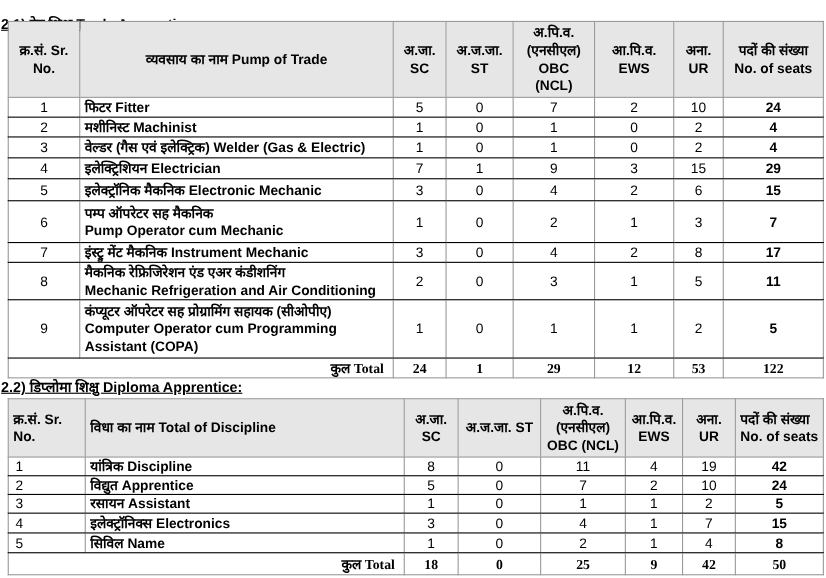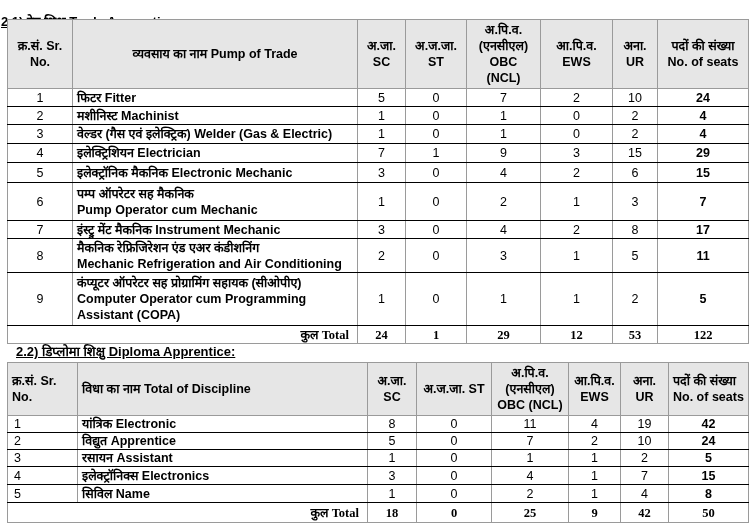--- a/index.html
+++ b/index.html
@@ -157,21 +157,21 @@
       <td>24</td>
       <td>1</td>
       <td>29</td>
       <td>12</td>
       <td>53</td>
       <td>122</td>
     </tr>
   </tbody>
 </table>
 
-<div class="heading" style="top:344px;padding-left:15px;">2.2) डिप्लोमा शिक्षु Diploma Apprentice:</div>
+<div class="heading" style="top:344px;">2.2) डिप्लोमा शिक्षु Diploma Apprentice:</div>
 
 <table id="t2">
   <colgroup>
     <col style="width:70px">
       <col style="width:290px">
       <col style="width:49px">
       <col style="width:75px">
     <col style="width:77px">
       <col style="width:52px">
       <col style="width:48px">
@@ -185,21 +185,21 @@
     <th>अ.ज.जा. ST</th>
     <th>अ.पि.व. (एनसीएल) OBC (NCL)</th>
     <th>आ.पि.व. EWS</th>
     <th>अना. UR</th>
     <th class="lft">पदों की संख्या No. of seats</th>
   </tr>
   </tbody>
     <tbody>
     <tr class="row" style="height:17px">
       <td class="sr">1</td>
-      <td class="l">यांत्रिक Electronic</td>
+      <td class="l">यांत्रिक Discipline</td>
       <td class="c">8</td>
       <td class="c">0</td>
       <td class="c">11</td>
       <td class="c">4</td>
       <td class="c">19</td>
       <td class="c b">42</td>
     </tr>
     <tr class="row" style="height:17px">
       <td class="sr">2</td>
       <td class="l">विद्युत Apprentice</td>

